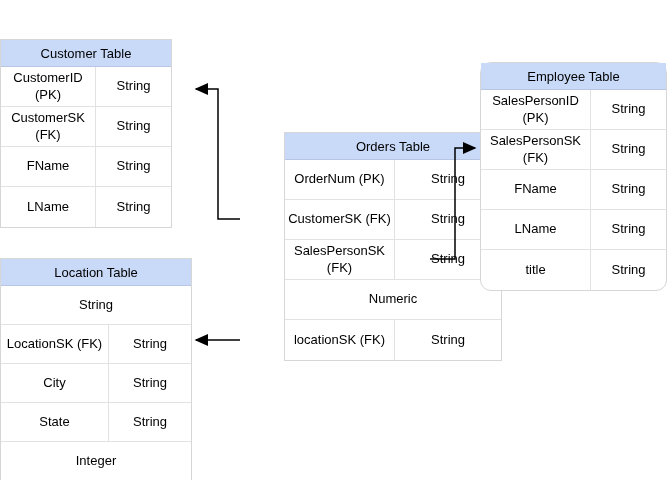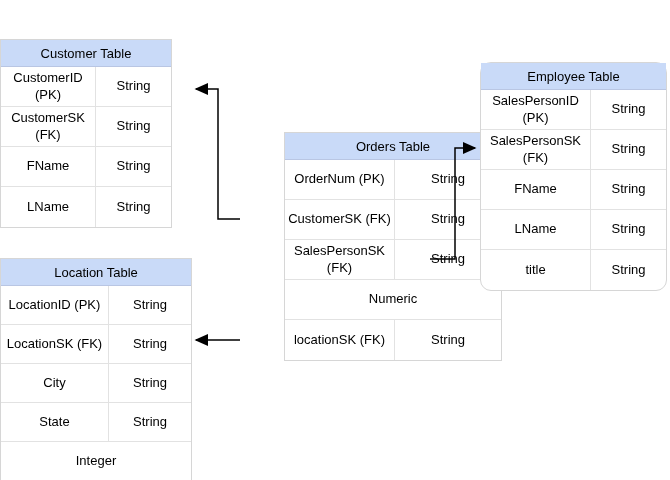--- a/index.html
+++ b/index.html
@@ -137,21 +137,20 @@
     </div>
     <div class="erow">
       <div class="cell field">title</div>
       <div class="cell type">String</div>
     </div>
   </div>
 
   <div class="etable" style="left:0px; top:258px; width:192px; --namew:108px; --rowh:39px;">
     <div class="ehead">Location Table</div>
     <div class="erow">
-      <div class="cell field">LocationID (PK)</div>
       <div class="cell type">String</div>
     </div>
     <div class="erow">
       <div class="cell field">LocationSK (FK)</div>
       <div class="cell type">String</div>
     </div>
     <div class="erow">
       <div class="cell field">City</div>
       <div class="cell type">String</div>
     </div>

